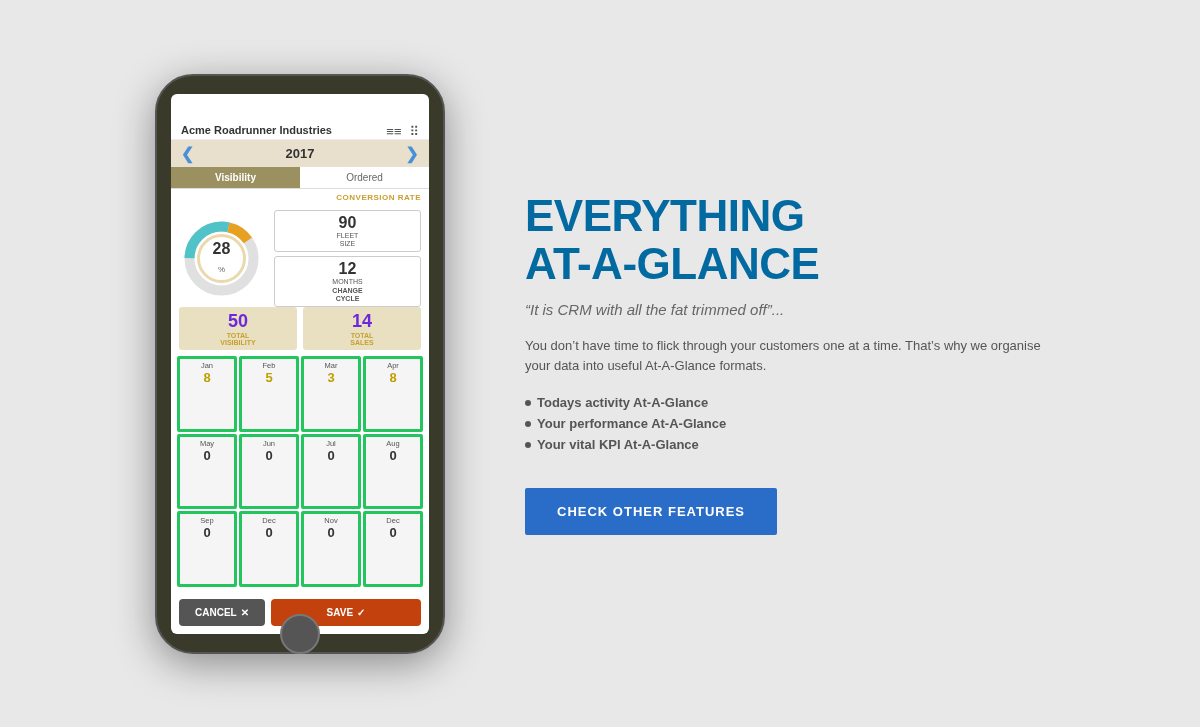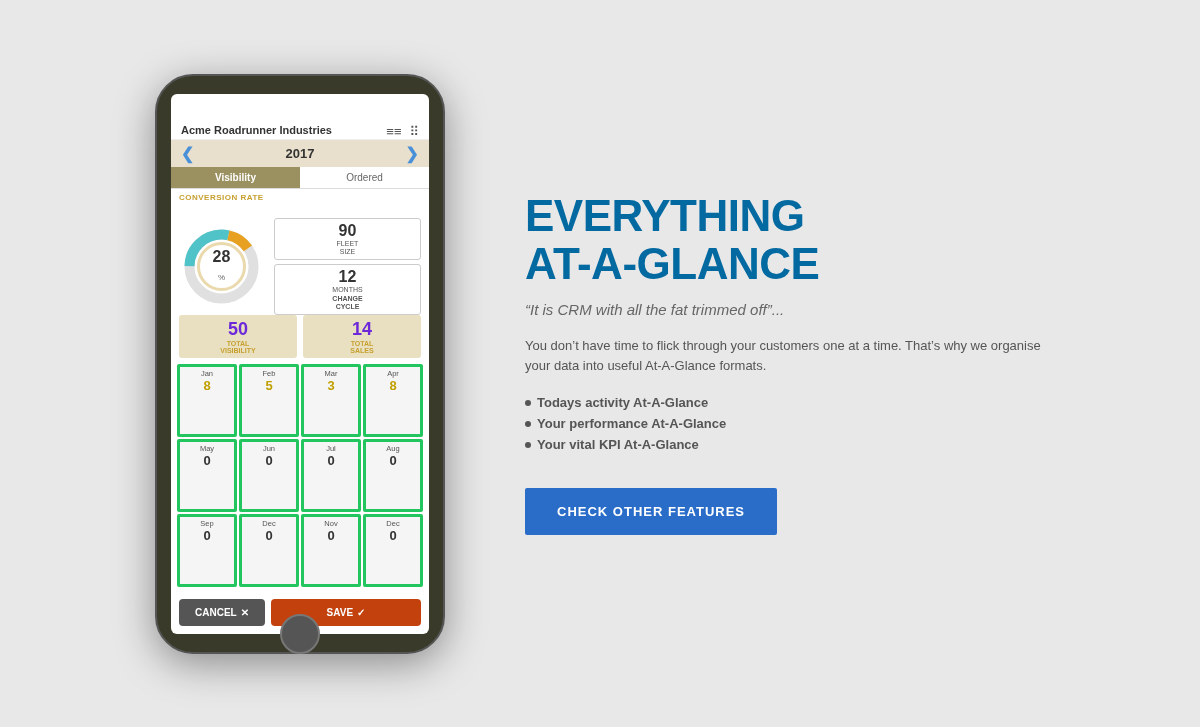--- a/index.html
+++ b/index.html
@@ -122,22 +122,22 @@
       padding: 6px 8px;
       display: flex;
       gap: 6px;
       align-items: center;
     }
 
     .conversion-label {
       font-size: 8px;
       font-weight: bold;
       color: #c8a030;
-      text-align: left;
-      margin-bottom: 16px;
+      text-align: right;
+      margin-bottom: 8px;
       letter-spacing: 0.5px;
     }
 
     
     .donut-container {
       position: relative;
       width: 85px;
       height: 85px;
     }
 

